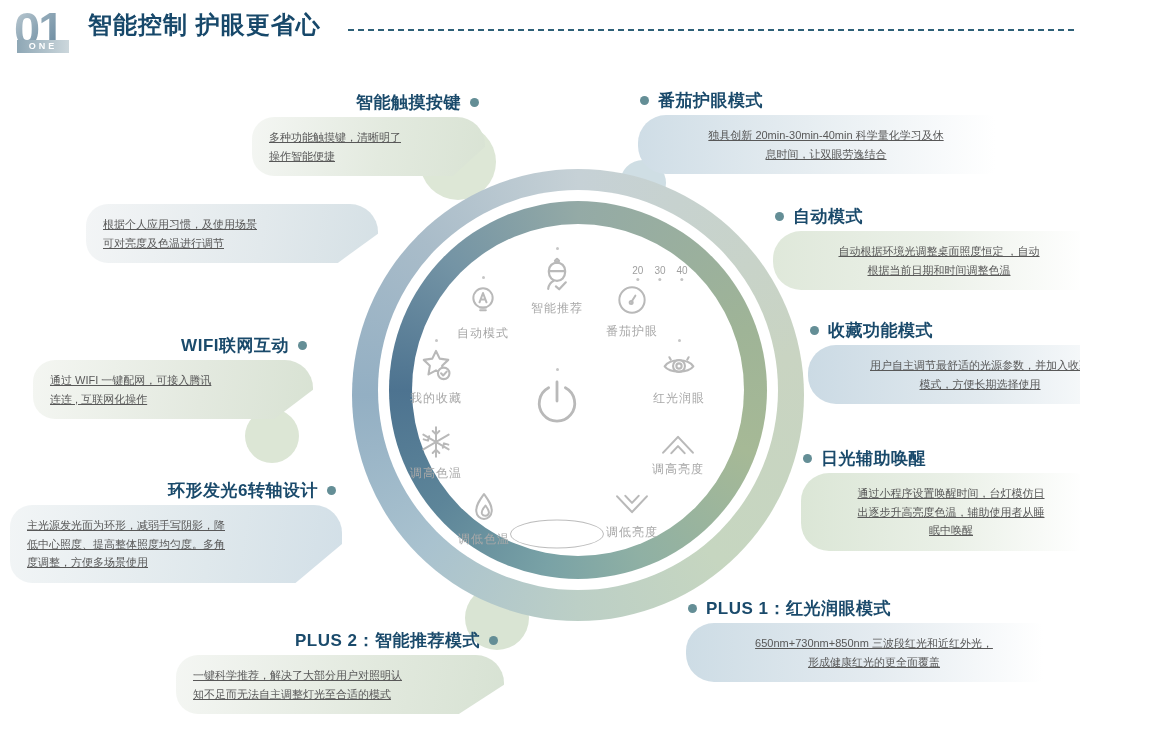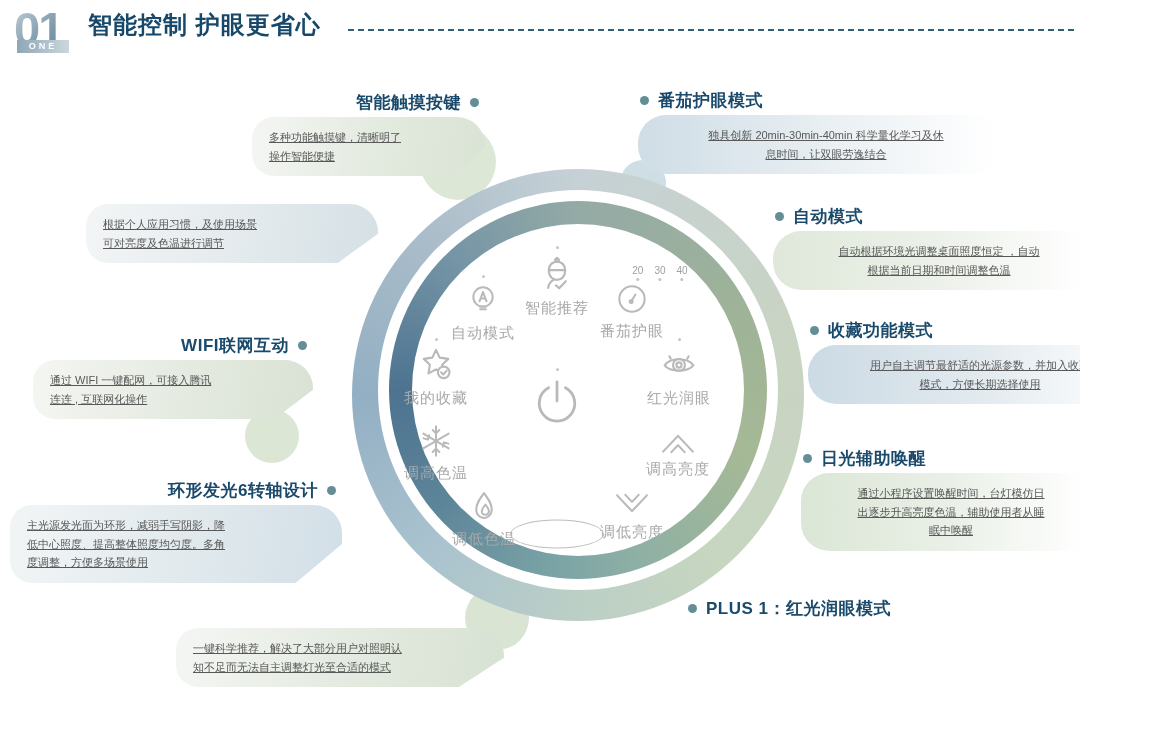--- a/index.html
+++ b/index.html
@@ -28,21 +28,21 @@
   .ring-outer{left:0;top:8px;width:452px;height:452px;
     background:conic-gradient(from 0deg,#c6d1d6 0deg,#c9d4c2 80deg,#c6d6c0 140deg,#bccfc6 180deg,#a9c2cf 225deg,#93afc3 270deg,#a9bcc9 315deg,#c6d1d6 360deg);}
   .ring-gap{left:26px;top:29px;width:400px;height:400px;background:#fff;}
   .ring-inner{left:37px;top:40px;width:378px;height:378px;
     background:conic-gradient(from 0deg,#94aaa6 0deg,#9fb497 70deg,#a6b996 110deg,#8fb0a4 160deg,#79a2a6 190deg,#5d8599 230deg,#4d7390 270deg,#7494a5 315deg,#94aaa6 360deg);}
   .ring-core{left:60px;top:63px;width:332px;height:332px;background:#fff;}
   
   .mode{position:absolute;transform:translate(-50%,-50%);display:flex;flex-direction:column;
         align-items:center;gap:3px;text-align:center;z-index:2;}
   .mode-dot{width:3px;height:3px;border-radius:50%;background:#c6c6c6;}
-  .mode-label{font-size:15px;color:#a8a8a8;letter-spacing:1px;white-space:nowrap;}
+  .mode-label{font-size:12px;color:#a8a8a8;letter-spacing:1px;white-space:nowrap;}
   .mode svg{stroke:#b9b9b9;fill:none;stroke-width:1.2;stroke-linecap:round;stroke-linejoin:round;}
   .m-auto{left:131px;top:148px;}  .m-smart{left:205px;top:121px;} .m-tomato{left:280px;top:149px;}
   .m-fav{left:84px;top:212px;}    .m-red{left:327px;top:212px;}
   .m-ctup{left:84px;top:291px;}   .m-brup{left:326px;top:292px;}
   .m-ctdn{left:132px;top:357px;}  .m-brdn{left:280px;top:355px;}
   .m-power{left:205px;top:238px;}
   .timer-row{position:absolute;left:280px;top:112px;transform:translate(-50%,-50%);display:flex;gap:11px;z-index:2;margin-left:28px;}
   .timer-row .t{display:flex;flex-direction:column;align-items:center;gap:2px;}
   .timer-row .t i{font-style:normal;font-size:10px;color:#9f9f9f;}
   .timer-row .t b{width:3px;height:3px;border-radius:50%;background:#c4c4c4;}
@@ -238,20 +238,24 @@
   <div class="feat left f-l4">
     <div class="feat-title-row">
       <span class="feat-title">环形发光6转轴设计</span>
       <span class="fdot"></span>
     </div>
     <div class="card">主光源发光面为环形，减弱手写阴影，降
 低中心照度、提高整体照度均匀度。多角
 度调整，方便多场景使用</div>
   </div>
   <div class="feat left f-l5">
+    <div class="feat-title-row">
+      <span class="feat-title">PLUS 2：智能推荐模式</span>
+      <span class="fdot"></span>
+    </div>
     <div class="card">一键科学推荐，解决了大部分用户对照明认
 知不足而无法自主调整灯光至合适的模式</div>
   </div>
 
   <div class="feat right f-r1">
     <div class="feat-title-row">
       <span class="fdot"></span>
       <span class="feat-title">番茄护眼模式</span>
     </div>
     <div class="card">独具创新 20min-30min-40min 科学量化学习及休
@@ -280,15 +284,17 @@
     </div>
     <div class="card">通过小程序设置唤醒时间，台灯模仿日
 出逐步升高亮度色温，辅助使用者从睡
 眠中唤醒</div>
   </div>
   <div class="feat right f-r5">
     <div class="feat-title-row">
       <span class="fdot"></span>
       <span class="feat-title">PLUS 1：红光润眼模式</span>
     </div>
+    <div class="card">650nm+730nm+850nm 三波段红光和近红外光，
+形成健康红光的更全面覆盖</div>
   </div>
 
 </div>
 
 </body></html>

